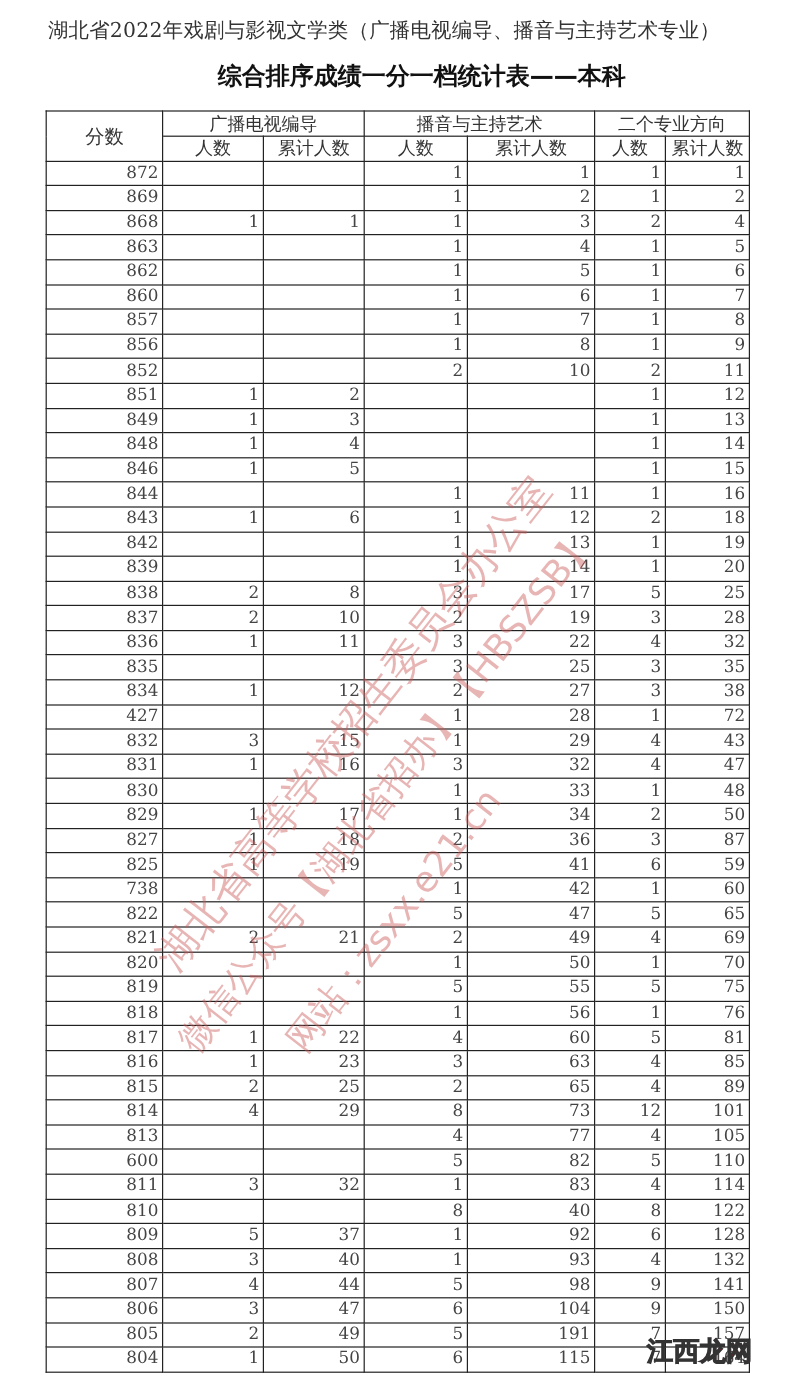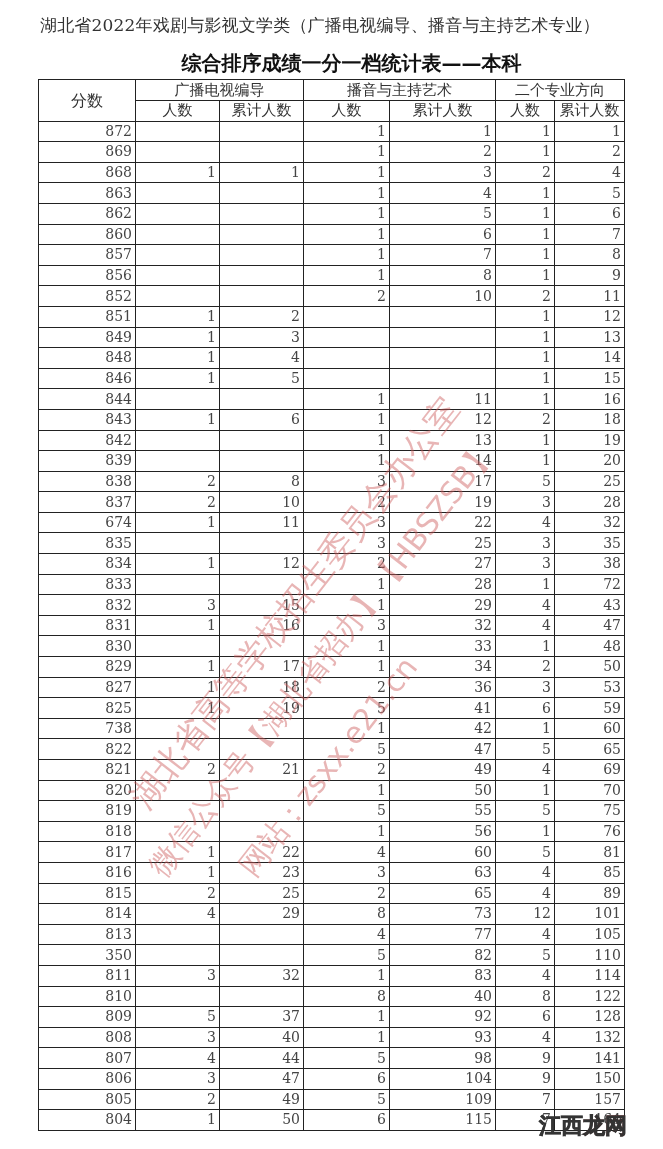--- a/index.html
+++ b/index.html
@@ -1,19 +1,19 @@
 <!DOCTYPE html>
 <html><head>
 <meta charset="utf-8">
 <style>
   html, body { margin:0; padding:0; background:#fff; }
   body { width:663px; height:1149px; position:relative; overflow:hidden; font-family:"DejaVu Serif", serif; color:#222; }
   .title1 { position:absolute; left:0; top:14px; width:640px; text-align:center; font-size:17px; color:#333; letter-spacing:0.2px; }
   .title2 { position:absolute; left:0; top:50px; width:663px; text-align:center; font-size:20px; font-weight:bold; font-family:"DejaVu Sans", sans-serif; color:#111;padding-left:20px; }
-  table { position:absolute; left:38px; top:79px; border-collapse:collapse; table-layout:fixed; width:586px;border-radius:19px; }
+  table { position:absolute; left:38px; top:92px; border-collapse:collapse; table-layout:fixed; width:586px;border-radius:19px; }
   td, th { border:1.3px solid #222; padding:0 3px; font-weight:normal; font-size:14px; line-height:19px; height:19.6px; }
   th { text-align:center; font-size:15px; color:#333; }
   td { text-align:right; color:#444; }
   .h-score { font-size:16px; }
   .watermark { position:absolute; pointer-events:none; color:rgba(205,90,90,0.45); font-size:34px; font-family:"DejaVu Sans", sans-serif; white-space:nowrap; transform-origin:left top; }
   .logo { position:absolute; right:36px; bottom:8px; font-size:22px; font-weight:bold; font-family:"DejaVu Sans", sans-serif; }
   .logo .a { color:#404040; -webkit-text-stroke:0.6px #333; }
   .logo .b { color:#b91c1c; -webkit-text-stroke:0.9px #333; }
 </style>
 </head>
@@ -214,21 +214,21 @@
       <tr>
         <td>837</td>
         <td>2</td>
         <td>10</td>
         <td>2</td>
         <td>19</td>
         <td>3</td>
         <td>28</td>
       </tr>
       <tr>
-        <td>674</td>
+        <td>836</td>
         <td>1</td>
         <td>11</td>
         <td>3</td>
         <td>22</td>
         <td>4</td>
         <td>32</td>
       </tr>
       <tr>
         <td>835</td>
         <td></td>
@@ -241,21 +241,21 @@
       <tr>
         <td>834</td>
         <td>1</td>
         <td>12</td>
         <td>2</td>
         <td>27</td>
         <td>3</td>
         <td>38</td>
       </tr>
       <tr>
-        <td>833</td>
+        <td>427</td>
         <td></td>
         <td></td>
         <td>1</td>
         <td>28</td>
         <td>1</td>
         <td>72</td>
       </tr>
       <tr>
         <td>832</td>
         <td>3</td>
@@ -292,21 +292,21 @@
         <td>2</td>
         <td>50</td>
       </tr>
       <tr>
         <td>827</td>
         <td>1</td>
         <td>18</td>
         <td>2</td>
         <td>36</td>
         <td>3</td>
-        <td>53</td>
+        <td>87</td>
       </tr>
       <tr>
         <td>825</td>
         <td>1</td>
         <td>19</td>
         <td>5</td>
         <td>41</td>
         <td>6</td>
         <td>59</td>
       </tr>
@@ -403,21 +403,21 @@
       <tr>
         <td>813</td>
         <td></td>
         <td></td>
         <td>4</td>
         <td>77</td>
         <td>4</td>
         <td>105</td>
       </tr>
       <tr>
-        <td>350</td>
+        <td>600</td>
         <td></td>
         <td></td>
         <td>5</td>
         <td>82</td>
         <td>5</td>
         <td>110</td>
       </tr>
       <tr>
         <td>811</td>
         <td>3</td>
@@ -470,21 +470,21 @@
         <td>6</td>
         <td>104</td>
         <td>9</td>
         <td>150</td>
       </tr>
       <tr>
         <td>805</td>
         <td>2</td>
         <td>49</td>
         <td>5</td>
-        <td>109</td>
+        <td>191</td>
         <td>7</td>
         <td>157</td>
       </tr>
       <tr>
         <td>804</td>
         <td>1</td>
         <td>50</td>
         <td>6</td>
         <td>115</td>
         <td>7</td>

